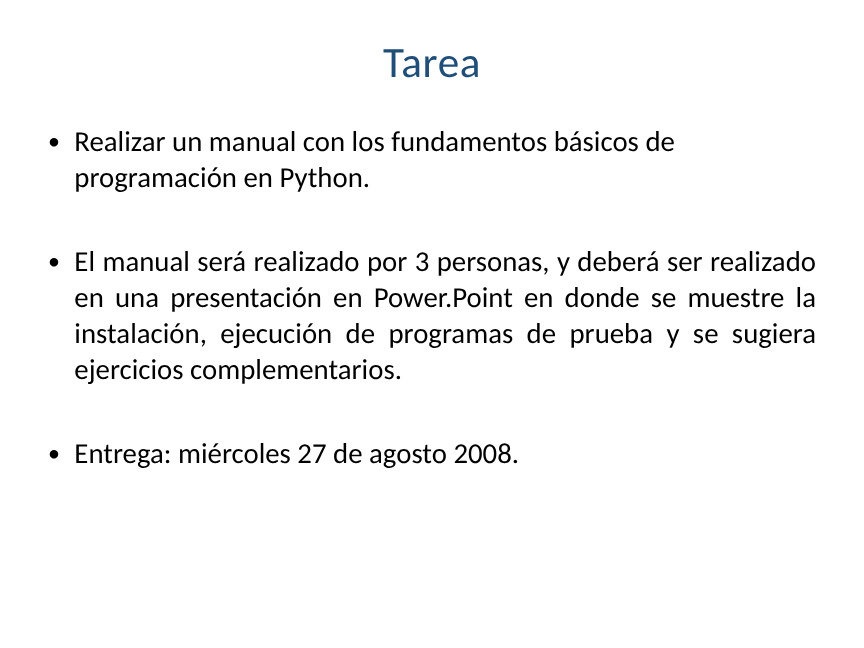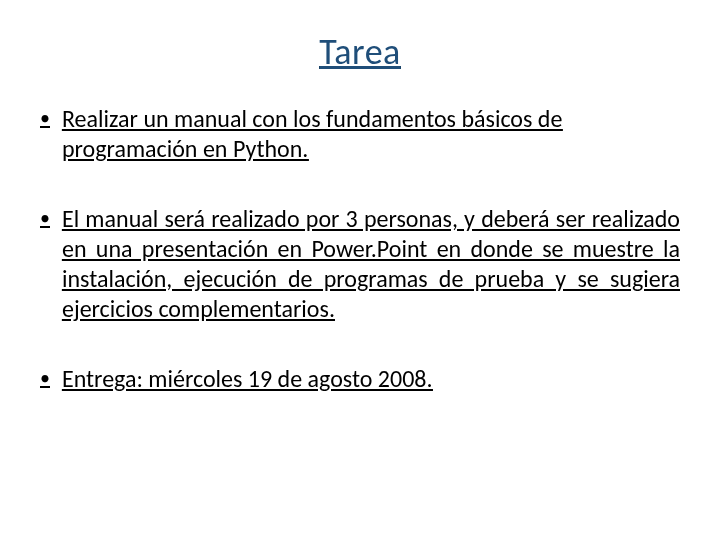--- a/index.html
+++ b/index.html
@@ -1,19 +1,18 @@
 <!DOCTYPE html>
 <html><head>
   <meta charset="utf-8">
   <style>
     * {
       margin: 0;
       padding: 0;
       box-sizing: border-box;
-      text-decoration: underline;
     }
     body {
       width: 720px;
       height: 540px;
       background: #ffffff;
       font-family: Calibri, 'Segoe UI', Tahoma, sans-serif;
       padding: 30px 40px 30px 40px;
       overflow: hidden;
     }
     .title {
@@ -60,15 +59,15 @@
   <li class="bullet-item">
     <span class="bullet-marker">•</span>
     <span class="bullet-text">Realizar un manual con los fundamentos básicos de programación en Python.</span>
   </li>
   <li class="bullet-item">
     <span class="bullet-marker">•</span>
     <span class="bullet-text">El manual será realizado por 3 personas, y deberá ser realizado en una presentación en Power.Point en donde se muestre la instalación, ejecución de programas de prueba y se sugiera ejercicios complementarios.</span>
   </li>
   <li class="bullet-item">
     <span class="bullet-marker">•</span>
-    <span class="bullet-text">Entrega: miércoles 19 de agosto 2008.</span>
+    <span class="bullet-text">Entrega: miércoles 27 de agosto 2008.</span>
   </li>
 </ul>
 
 </body></html>

